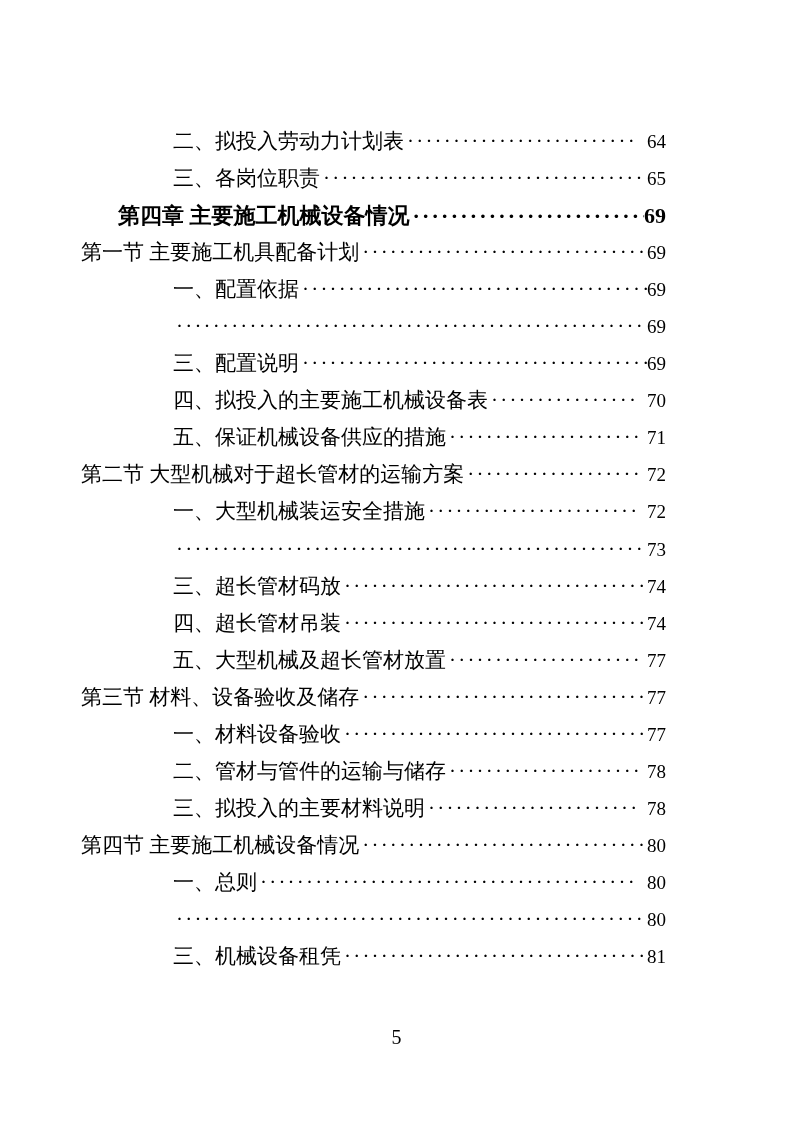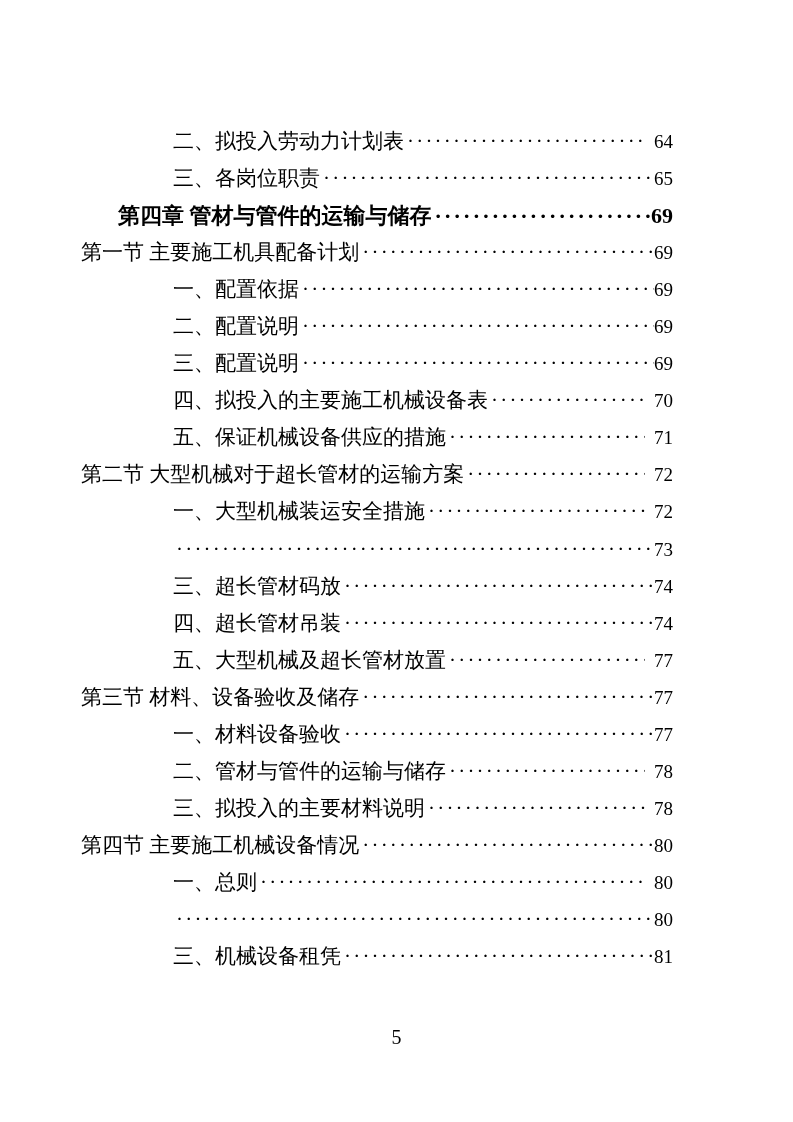--- a/index.html
+++ b/index.html
@@ -4,21 +4,21 @@
 <style>
   html, body { margin: 0; padding: 0; }
   body {
     width: 793px; height: 1122px;
     background: #ffffff;
     position: relative;
     overflow: hidden;
     font-family: "Liberation Serif", "DejaVu Serif", serif;
     color: #000000;
   }
-  .toc { position: absolute; top: 123px; left: 0; right: 0; }
+  .toc { position: absolute; top: 123px; left: 0; right: 7px; }
   .row {
     display: flex;
     align-items: baseline;
     height: 37.05px;
     line-height: 37.05px;
     padding-right: 120px;
     box-sizing: border-box;
     white-space: nowrap;
   }
   .lvl-chapter { padding-left: 118px; font-weight: 700; font-size: 22px; }
@@ -54,36 +54,35 @@
         <span class="title">二、拟投入劳动力计划表</span>
         <span class="leader" aria-hidden="true">························································································································</span>
         <span class="pagenum">64</span>
       </div>
       <div class="row lvl-item">
         <span class="title">三、各岗位职责</span>
         <span class="leader" aria-hidden="true">························································································································</span>
         <span class="pagenum">65</span>
       </div>
       <div class="row lvl-chapter">
-        <span class="title">第四章 管材与管件的运输与储存</span>
+        <span class="title">第四章 主要施工机械设备情况</span>
         <span class="leader" aria-hidden="true">························································································································</span>
         <span class="pagenum">69</span>
       </div>
       <div class="row lvl-section">
         <span class="title">第一节 主要施工机具配备计划</span>
         <span class="leader" aria-hidden="true">························································································································</span>
         <span class="pagenum">69</span>
       </div>
       <div class="row lvl-item">
         <span class="title">一、配置依据</span>
         <span class="leader" aria-hidden="true">························································································································</span>
         <span class="pagenum">69</span>
       </div>
       <div class="row lvl-item">
-        <span class="title">二、配置说明</span>
         <span class="leader" aria-hidden="true">························································································································</span>
         <span class="pagenum">69</span>
       </div>
       <div class="row lvl-item">
         <span class="title">三、配置说明</span>
         <span class="leader" aria-hidden="true">························································································································</span>
         <span class="pagenum">69</span>
       </div>
       <div class="row lvl-item gap">
         <span class="title">四、拟投入的主要施工机械设备表</span>

